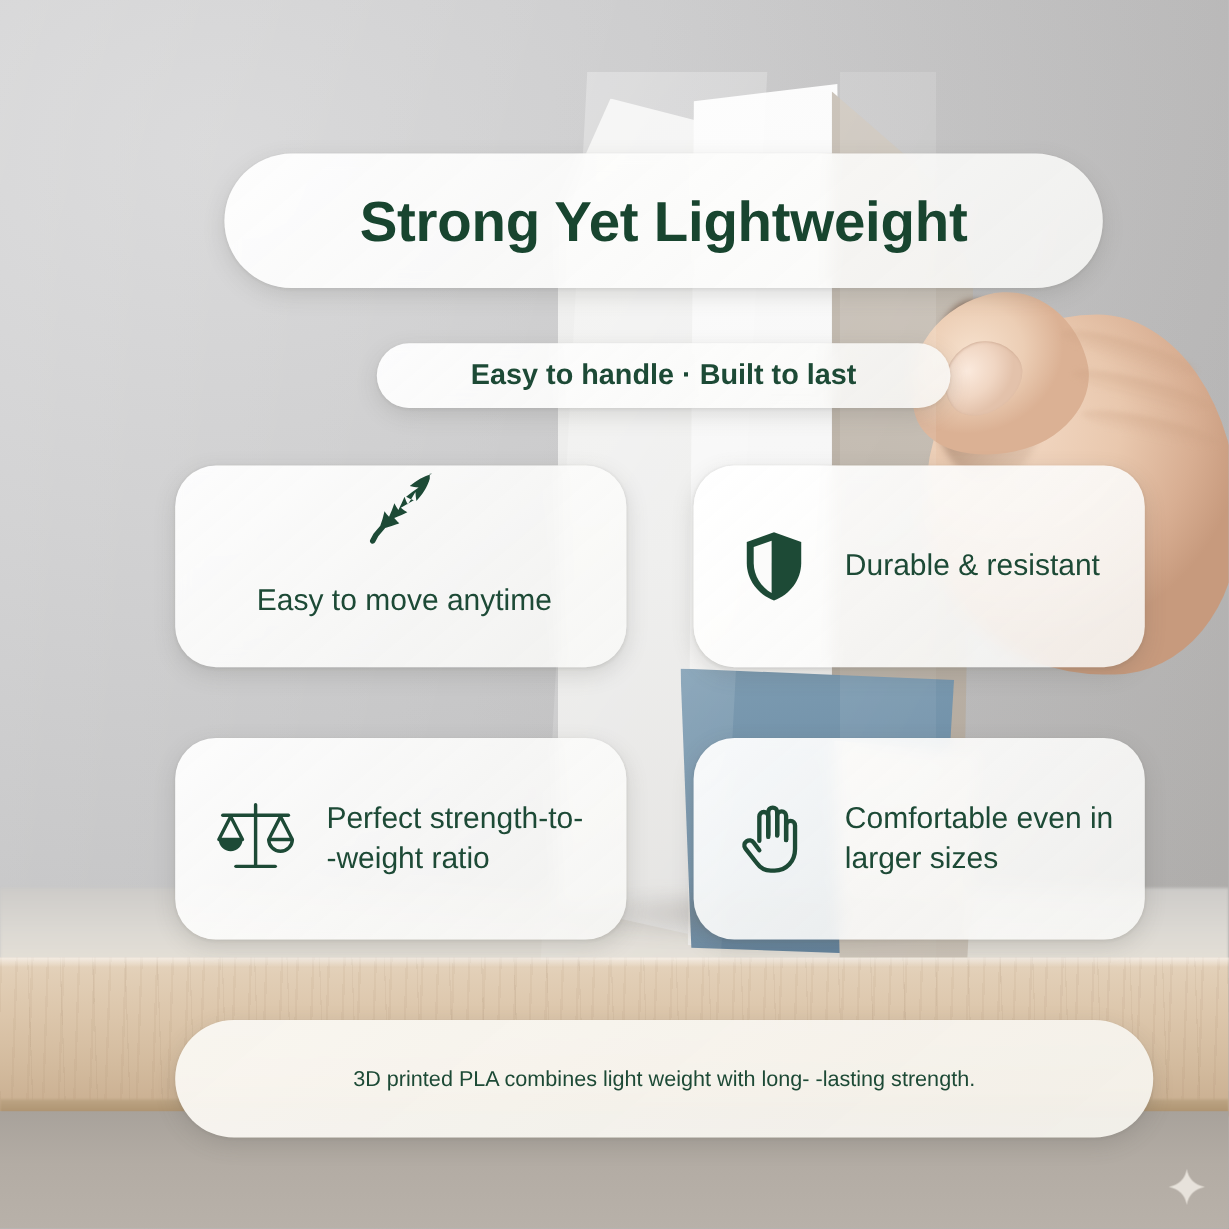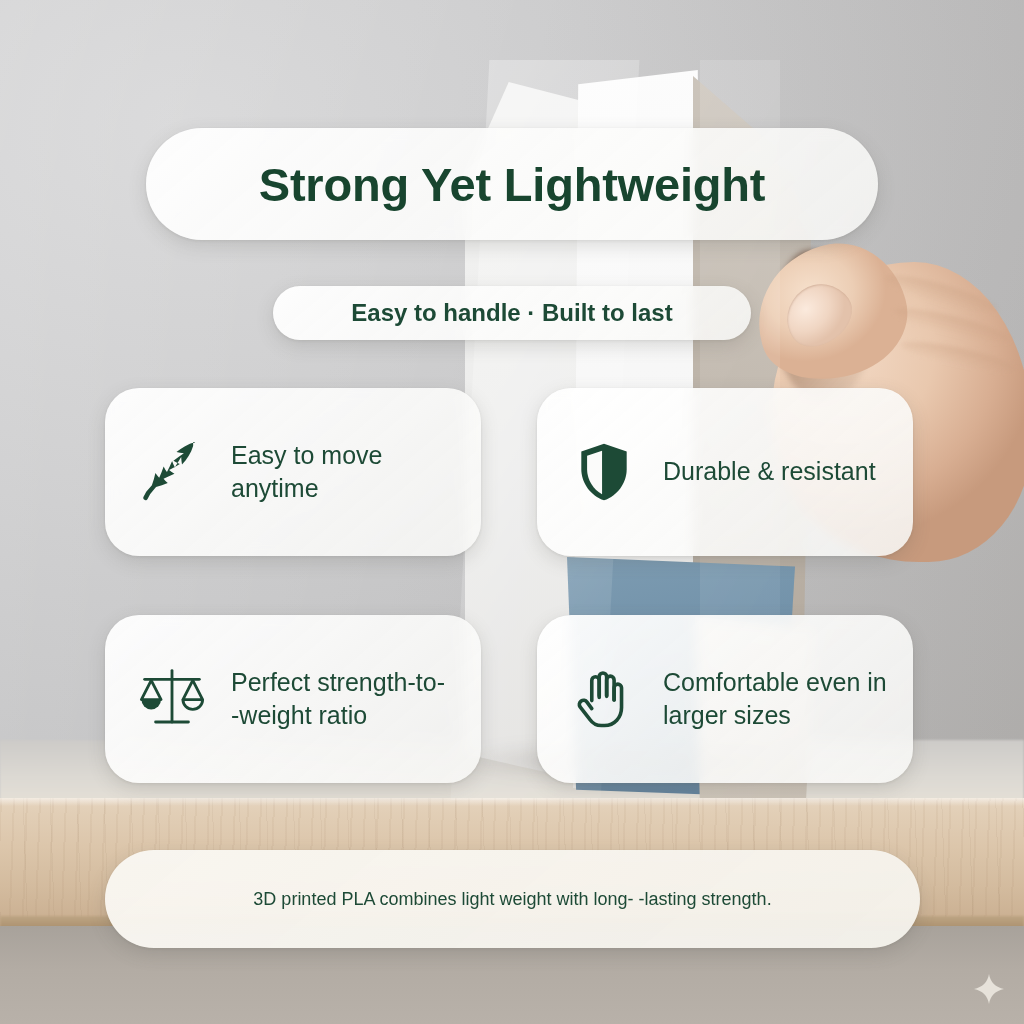--- a/index.html
+++ b/index.html
@@ -165,20 +165,21 @@
   
   .pill, .card, .footer-pill {
     position: absolute;
     background: linear-gradient(140deg, rgba(255,255,255,0.94) 0%, rgba(252,252,251,0.90) 45%, rgba(248,248,246,0.86) 100%);
     box-shadow: 0 6px 18px rgba(90,88,84,0.18), 0 1px 3px rgba(90,88,84,0.12);
     backdrop-filter: blur(6px);
     display: flex;
     align-items: center;
     justify-content: center;
     box-sizing: border-box;
+    margin-left: 41px;
   }
 
   .title-pill {
     left: 146px; top: 128px; width: 732px; height: 112px;
     border-radius: 56px;
   }
   .title-text {
     font-size: 47px;
     font-weight: 700;
     color: #18452f;
@@ -198,21 +199,21 @@
     white-space: nowrap;
   }
 
   .card {
     width: 376px; height: 168px;
     border-radius: 34px;
     justify-content: flex-start;
     padding: 0 24px 0 30px;
     gap: 22px;
   }
-  .card-1 { left: 105px; top: 388px; }
+  .card-1 { left: 105px; top: 388px; flex-direction: column; }
   .card-2 { left: 537px; top: 388px; }
   .card-3 { left: 105px; top: 615px; }
   .card-4 { left: 537px; top: 615px; }
 
   .card-icon {
     flex: 0 0 auto;
     width: 74px; height: 74px;
     display: flex; align-items: center; justify-content: center;
   }
   .card-icon svg { display: block; }

